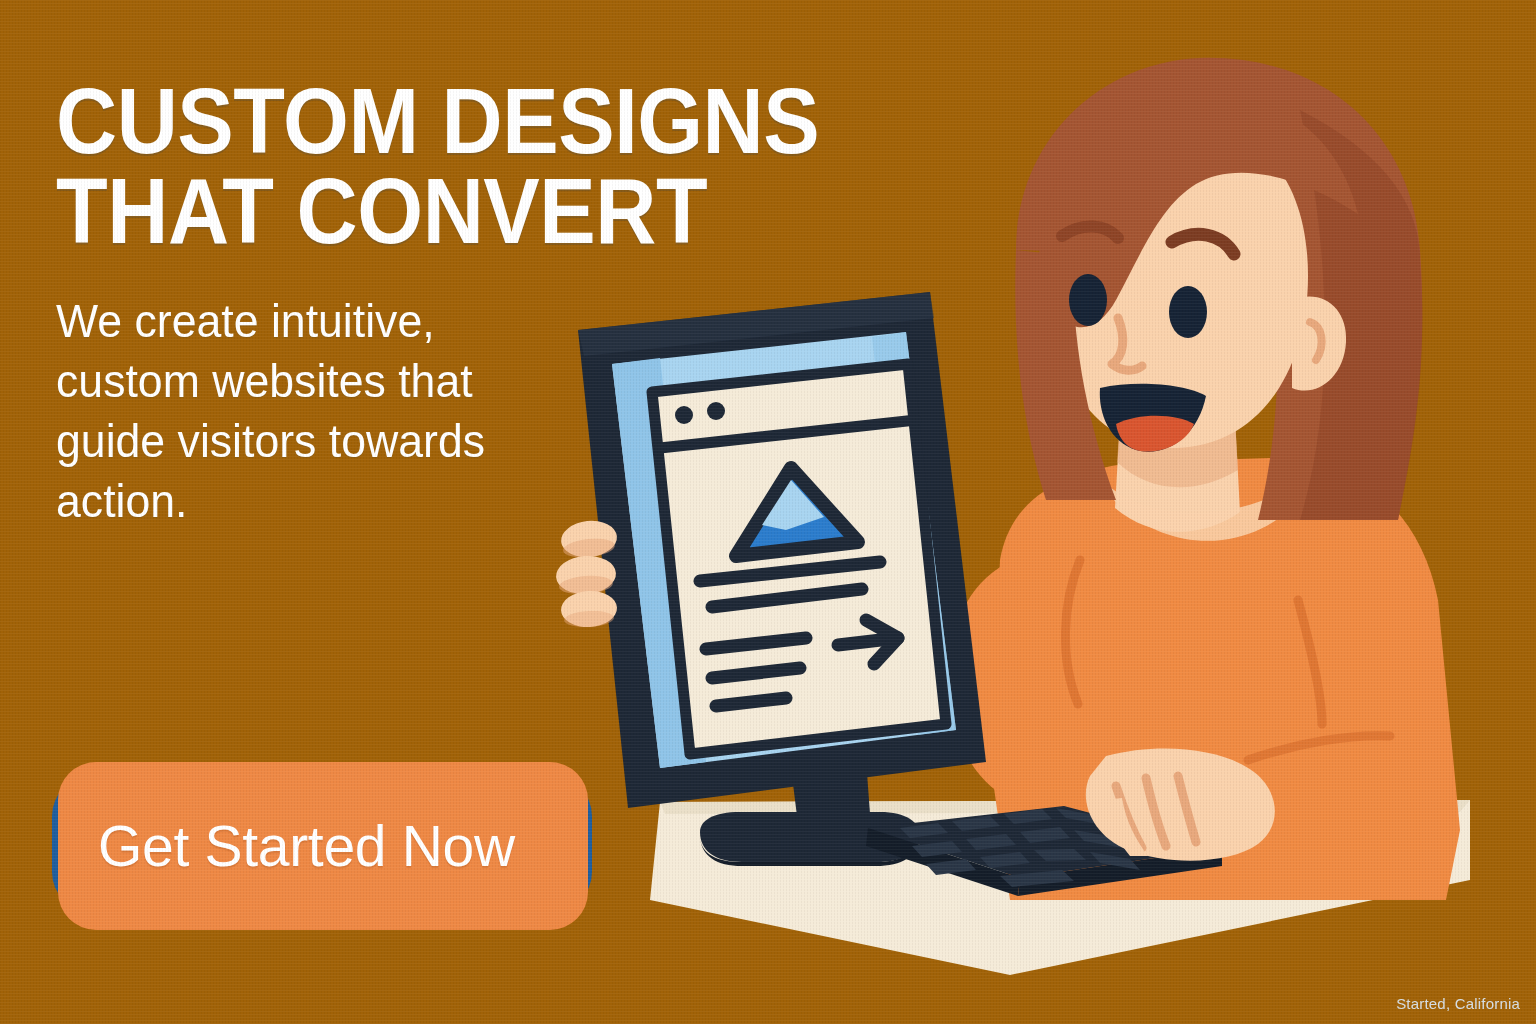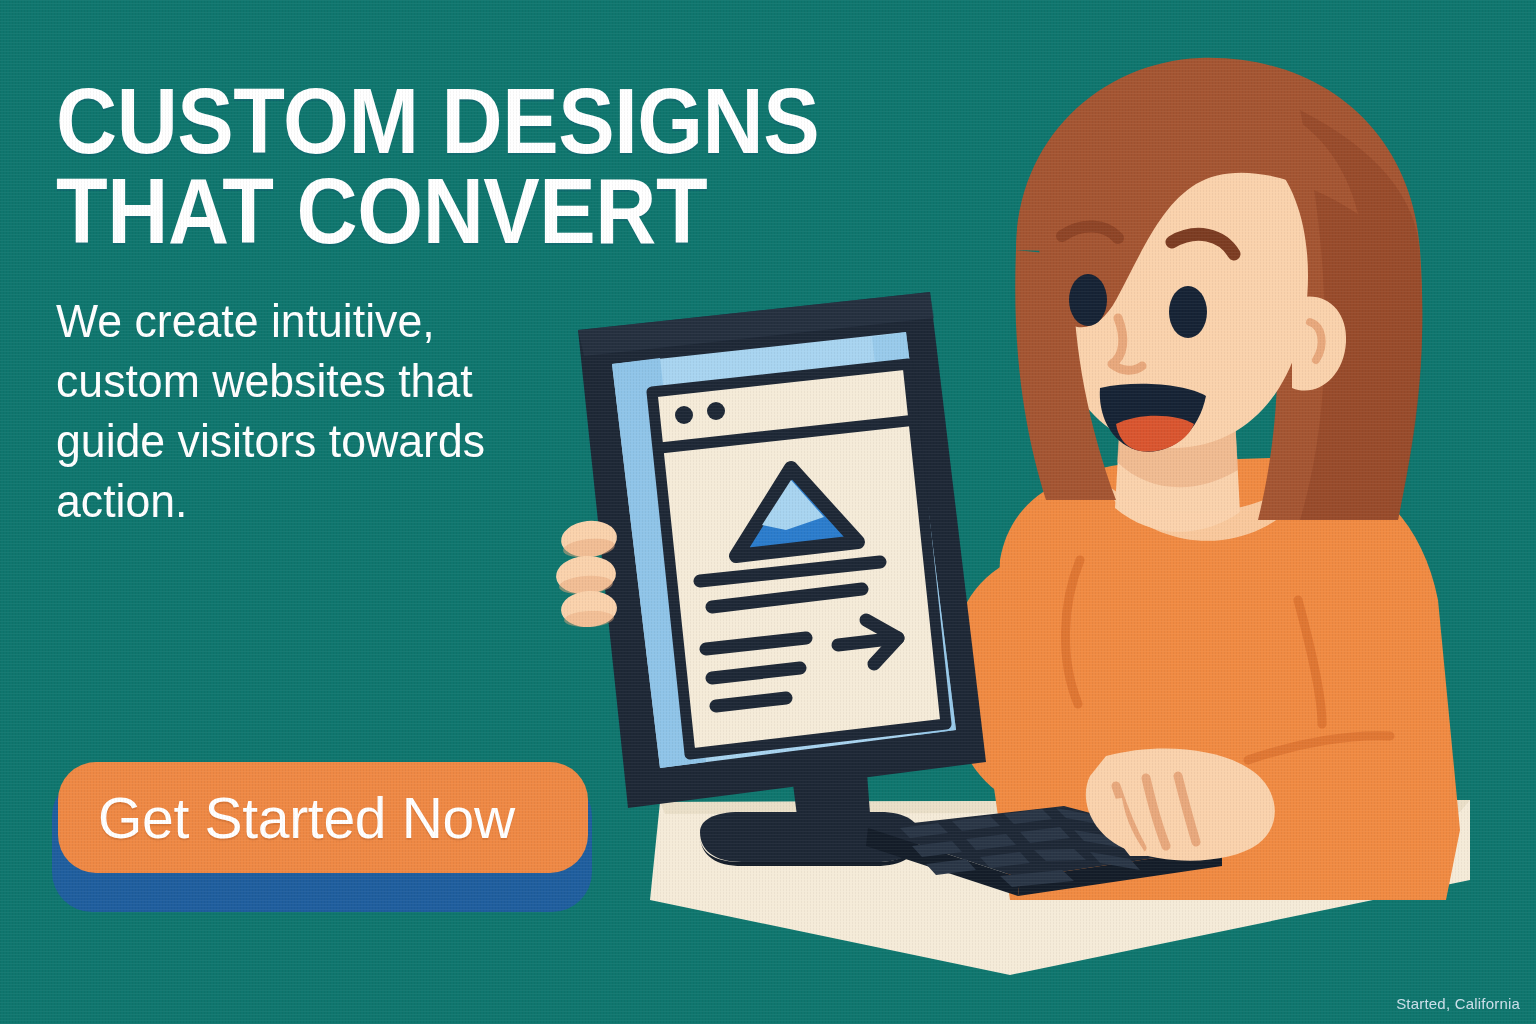--- a/index.html
+++ b/index.html
@@ -5,21 +5,21 @@
   html, body {
     margin: 0;
     padding: 0;
     background: #1d1d1d;
   }
   #banner {
     position: relative;
     width: 1536px;
     height: 1024px;
     overflow: hidden;
-    background: #0f766e;
+    background: #a16207;
     font-family: "Liberation Sans", sans-serif;
   }
   
   #noise {
     position: absolute;
     inset: 0;
     pointer-events: none;
     opacity: .055;
     background-image:
       repeating-linear-gradient(0deg, rgba(255,255,255,.7) 0 1px, rgba(0,0,0,0) 1px 3px),
@@ -72,21 +72,21 @@
     left: -6px;
     top: 14px;
     width: 540px;
     height: 136px;
     border-radius: 40px;
     background: #1F5E9E;
   }
   .cta {
     position: relative;
     width: 530px;
-    height: 111px;
+    height: 168px;
     border-radius: 38px;
     background: #EE8844;
     border: none;
     color: #FFFFFF;
     font-family: "Liberation Sans", sans-serif;
     font-size: 57px;
     font-weight: 500;
     letter-spacing: -0.3px;
     cursor: pointer;
     display: flex;

